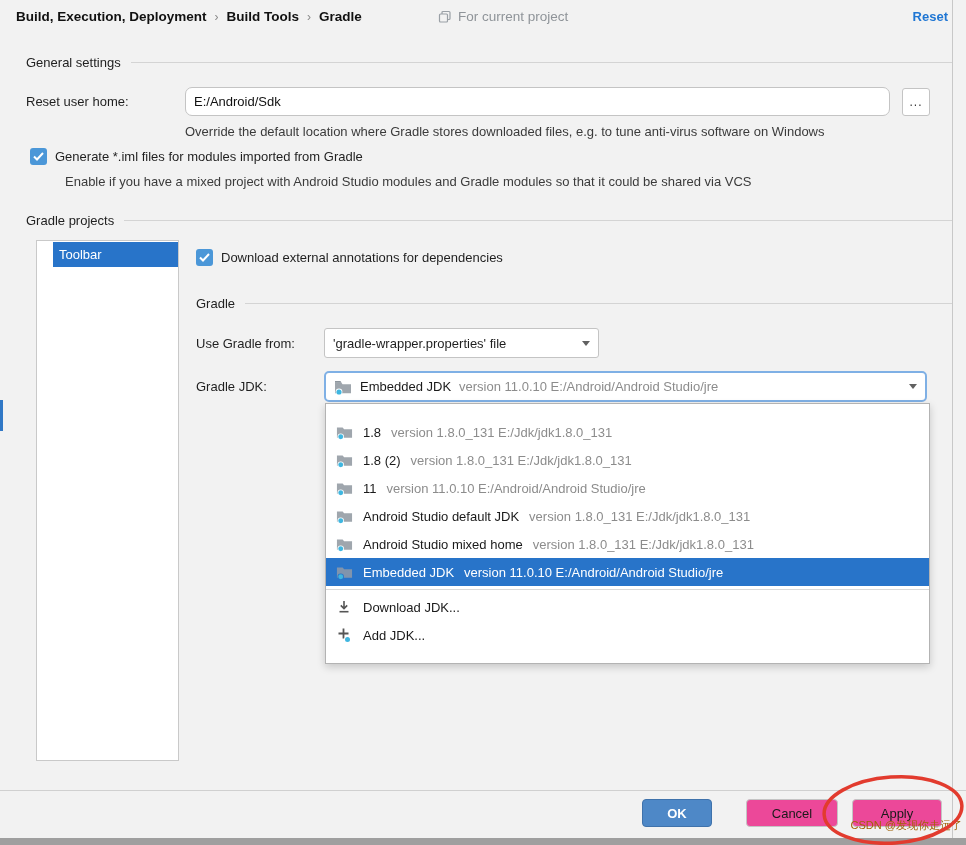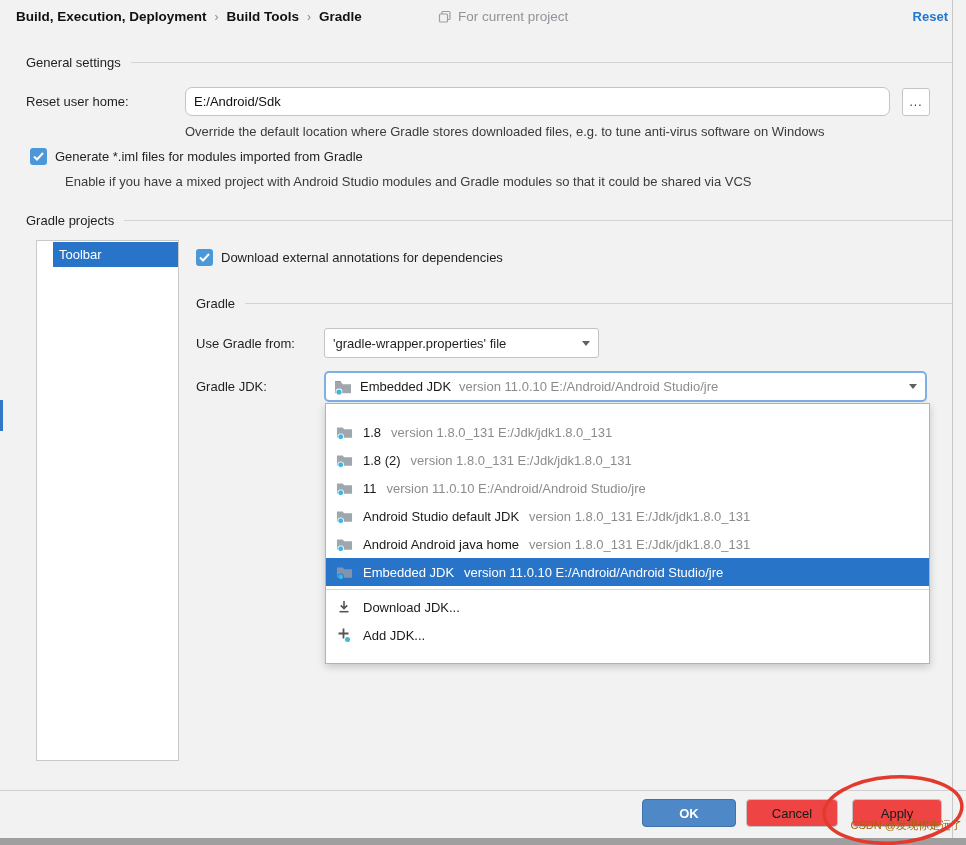--- a/index.html
+++ b/index.html
@@ -71,21 +71,21 @@
   .dd-row.sel .dd-name, .dd-row.sel .dd-detail { color:#fff; }
   .dd-sep { height:1px; background:#d9d9d9; margin:3px 0; }
 
   
   .footer-line { left:0; right:0; top:790px; height:1px; background:#d0d0d0; }
   .btn {
     height:28px; border-radius:4px; display:flex; align-items:center; justify-content:center;
     cursor:pointer; font-size:13px;
   }
   .btn-primary { background:#4e88c7; border:1px solid #3f72ab; color:#fff; font-weight:bold; }
-  .btn-plain { background:#ef4444; border:1px solid #c4c4c4; color:#1a1a1a; }
+  .btn-plain { background:#ec4899; border:1px solid #c4c4c4; color:#1a1a1a; }
 
   .watermark { color:#a16207; font-size:11px; white-space:nowrap; z-index:8; }
   .bottom-strip { left:0; right:0; bottom:0; height:7px; background:#9f9f9f; }
   .edge-right { top:0; bottom:7px; left:952px; width:1px; background:#c8c8c8; }
   .edge-accent { left:0; top:400px; width:3px; height:31px; background:#3178c6; }
   svg { display:block; }
 </style>
 </head>
 <body>
 
@@ -234,21 +234,21 @@
   </div>
 
   <div class="dd-row">
     <span class="ic">
         <svg width="17" height="16" viewBox="0 0 18 16">
           <path d="M1 3.2h6l1.6 2H17v9H1z" fill="#9fa6ad"></path>
           <circle cx="5" cy="13" r="3.4" fill="#fff"></circle>
           <circle cx="5" cy="13" r="2.6" fill="#3fb6e0"></circle>
         </svg>
       </span>
-    <span class="dd-name">Android Android java home</span>
+    <span class="dd-name">Android Studio mixed home</span>
     <span class="dd-detail">version 1.8.0_131 E:/Jdk/jdk1.8.0_131</span>
   </div>
 
   <div class="dd-row sel">
     <span class="ic">
         <svg width="17" height="16" viewBox="0 0 18 16">
           <path d="M1 3.2h6l1.6 2H17v9H1z" fill="#8094ad"></path>
           <circle cx="5" cy="13" r="3.4" fill="#2874c9"></circle>
           <circle cx="5" cy="13" r="2.6" fill="#3fb6e0"></circle>
         </svg>
@@ -276,21 +276,21 @@
         <circle cx="11.5" cy="12.5" r="3.2" fill="#fff"></circle>
         <circle cx="11.5" cy="12.5" r="2.5" fill="#3fb6e0"></circle>
       </svg>
     </span>
     <span class="dd-name">Add JDK...</span>
   </div>
 </div>
 
 <div class="abs footer-line"></div>
 
-<div class="abs btn btn-primary" style="left:642px; top:799px; width:94px;">OK</div>
+<div class="abs btn btn-primary" style="left:642px; top:799px; width:70px;">OK</div>
 <div class="abs btn btn-plain" style="left:746px; top:799px; width:92px;">Cancel</div>
 <div class="abs btn btn-plain" style="left:852px; top:799px; width:90px;">Apply</div>
 
 <div class="abs watermark" style="right:4px; top:818px;">CSDN @发现你走远了</div>
 
 <svg class="abs" style="left:815px; top:772px; z-index:9; pointer-events:none;" width="151" height="76" viewBox="0 0 151 76">
   <ellipse cx="78" cy="38" rx="69" ry="33" fill="none" stroke="#e23b2e" stroke-width="3.5" transform="rotate(-4 78 38)"></ellipse>
 </svg>
 
 <div class="abs edge-right"></div>

